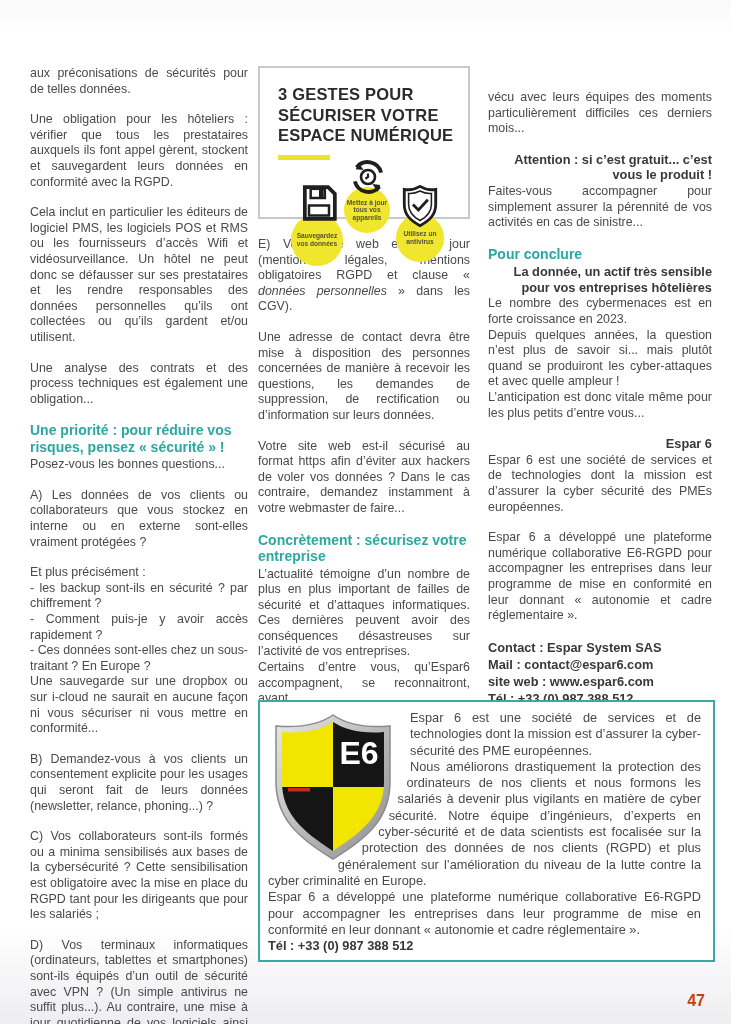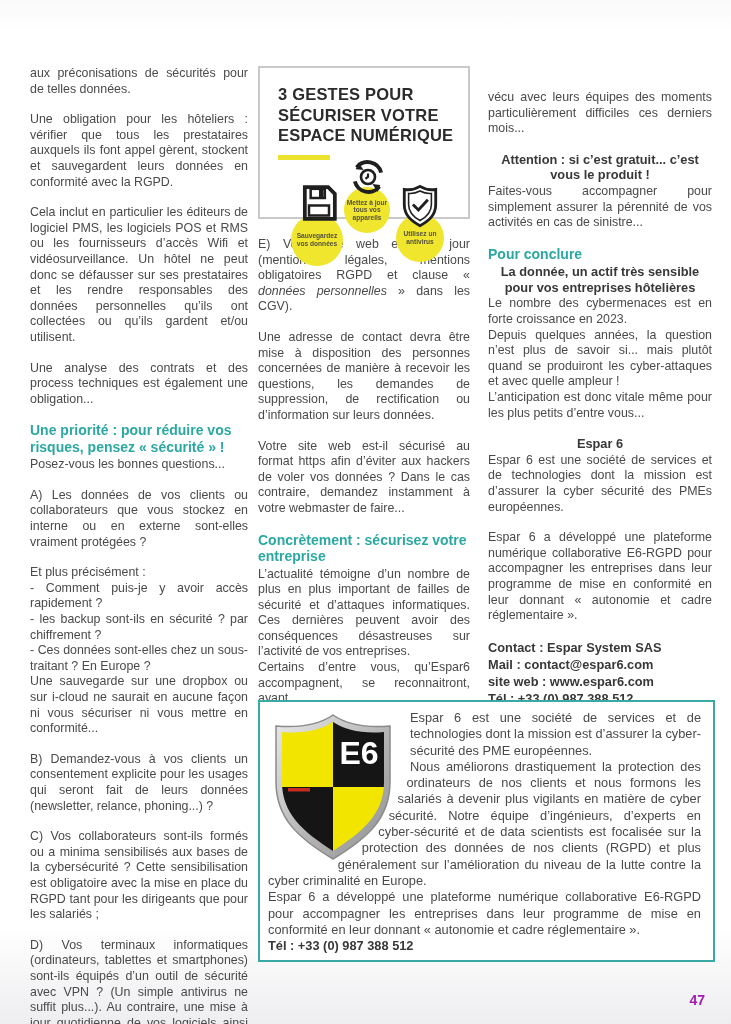--- a/index.html
+++ b/index.html
@@ -6,21 +6,21 @@
   body{width:731px;height:1024px;font-family:"Liberation Sans",sans-serif;position:relative;overflow:hidden;
        background:linear-gradient(180deg,#fafafa 0px,#ffffff 35px,#ffffff 925px,#f2f2f4 1000px,#eeeef1 1024px);}
   .col{position:absolute;top:66px;color:#4a4a4a;font-size:12.4px;line-height:15.6px;text-align:justify;}
   #col1{left:30px;width:218px;}
   #col2{left:258px;width:212px;}
   #col3{left:488px;width:224px;margin-top:24px;}
   .p{margin:0 0 15px 0;}
   .line{margin:0;}
   .gap{height:15px;}
   .teal-h{color:#2ba8a2;font-weight:bold;font-size:14px;line-height:16.5px;margin:0 0 2px 0;text-align:left;}
-  .bold-h{color:#383838;font-weight:bold;font-size:12.8px;line-height:15.6px;margin:0 0 1px 0;text-align:center;}
+  .bold-h{color:#383838;font-weight:bold;font-size:12.8px;line-height:15.6px;margin:0 0 1px 0;text-align:right;}
   .it{font-style:italic;}
   .contact{font-weight:bold;color:#383838;font-size:12.8px;line-height:17px;text-align:left;}
 
   
   .infobox{box-sizing:border-box;width:212px;height:153px;border:2px solid #c9c9c9;background:#ffffff;margin-bottom:18px;position:relative;}
   .infobox-title{color:#2b2b2b;font-weight:bold;font-size:16.5px;line-height:20.5px;letter-spacing:.2px;padding:16px 0 0 18px;text-align:left;}
   .infobox-rule{width:52px;height:5px;background:#ede32f;margin:9px 0 0 18px;}
   .icons{position:absolute;left:0;top:0;width:100%;height:100%;}
   .ycircle{position:absolute;border-radius:50%;background:#f0e62e;display:flex;align-items:center;justify-content:center;text-align:center;color:#55513a;font-size:6.6px;line-height:7.6px;font-weight:bold;}
   #c1{left:31px;top:146px;width:52px;height:52px;}
@@ -31,37 +31,37 @@
   #i2{left:86px;top:88px;}
   #i3{left:141px;top:116px;}
 
   
   .footerbox{box-sizing:border-box;position:absolute;left:258px;top:700px;width:457px;height:262px;border:2px solid #3aa9a4;background:#ffffff;
              padding:8px 12px 6px 8px;color:#4a4a4a;font-size:12.8px;line-height:16.3px;text-align:justify;}
   .e6logo{float:left;width:130px;height:150px;margin:2px 12px 2px 0;
           shape-outside:polygon(0 0,100% 0,100% 38%,80% 72%,58% 92%,36% 100%,0 100%);}
   .fb-contact{font-weight:bold;color:#383838;text-align:left;}
 
-  .pagenum{position:absolute;right:26px;top:992px;color:#a21caf;font-size:14px;font-weight:bold;}
+  .pagenum{position:absolute;right:26px;top:992px;color:#c2410c;font-size:16px;font-weight:bold;}
 </style>
 </head>
 <body>
 
 <div class="col" id="col1">
   <p class="p">aux préconisations de sécurités pour de telles données.</p>
   <p class="p">Une obligation pour les hôteliers : vérifier que tous les prestataires auxquels ils font appel gèrent, stockent et sauvegardent leurs données en conformité avec la RGPD.</p>
   <p class="p">Cela inclut en particulier les éditeurs de logiciel PMS, les logiciels POS et RMS ou les fournisseurs d’accès Wifi et vidéosurveillance. Un hôtel ne peut donc se défausser sur ses prestataires et les rendre responsables des données personnelles qu’ils ont collectées ou qu’ils gardent et/ou utilisent.</p>
   <p class="p">Une analyse des contrats et des process techniques est également une obligation...</p>
   <h3 class="teal-h">Une priorité : pour réduire vos risques, pensez « sécurité » !</h3>
   <p class="p">Posez-vous les bonnes questions...</p>
   <p class="p">A) Les données de vos clients ou collaborateurs que vous stockez en interne ou en externe sont-elles vraiment protégées ?</p>
   <div>
     <div class="line">Et plus précisément :</div>
+    <div class="line">- les backup sont-ils en sécurité ? par chiffrement ?</div>
     <div class="line">- Comment puis-je y avoir accès rapidement ?</div>
-    <div class="line">- les backup sont-ils en sécurité ? par chiffrement ?</div>
     <div class="line">- Ces données sont-elles chez un sous-traitant ? En Europe ?</div>
     <div class="line">Une sauvegarde sur une dropbox ou sur i-cloud ne saurait en aucune façon ni vous sécuriser ni vous mettre en conformité...</div>
   </div>
   <div class="gap"></div>
   <p class="p">B) Demandez-vous à vos clients un consentement explicite pour les usages qui seront fait de leurs données (newsletter, relance, phoning...) ?</p>
   <p class="p">C) Vos collaborateurs sont-ils formés ou a minima sensibilisés aux bases de la cybersécurité ? Cette sensibilisation est obligatoire avec la mise en place du RGPD tant pour les dirigeants que pour les salariés ;</p>
   <p class="p">D) Vos terminaux informatiques (ordinateurs, tablettes et smartphones) sont-ils équipés d’un outil de sécurité avec VPN ? (Un simple antivirus ne suffit plus...). Au contraire, une mise à jour quotidienne de vos logiciels ainsi qu’un outil de détection comportementale intégré sont devenu indispensable...</p>
 </div>
 
 <div class="col" id="col2">

